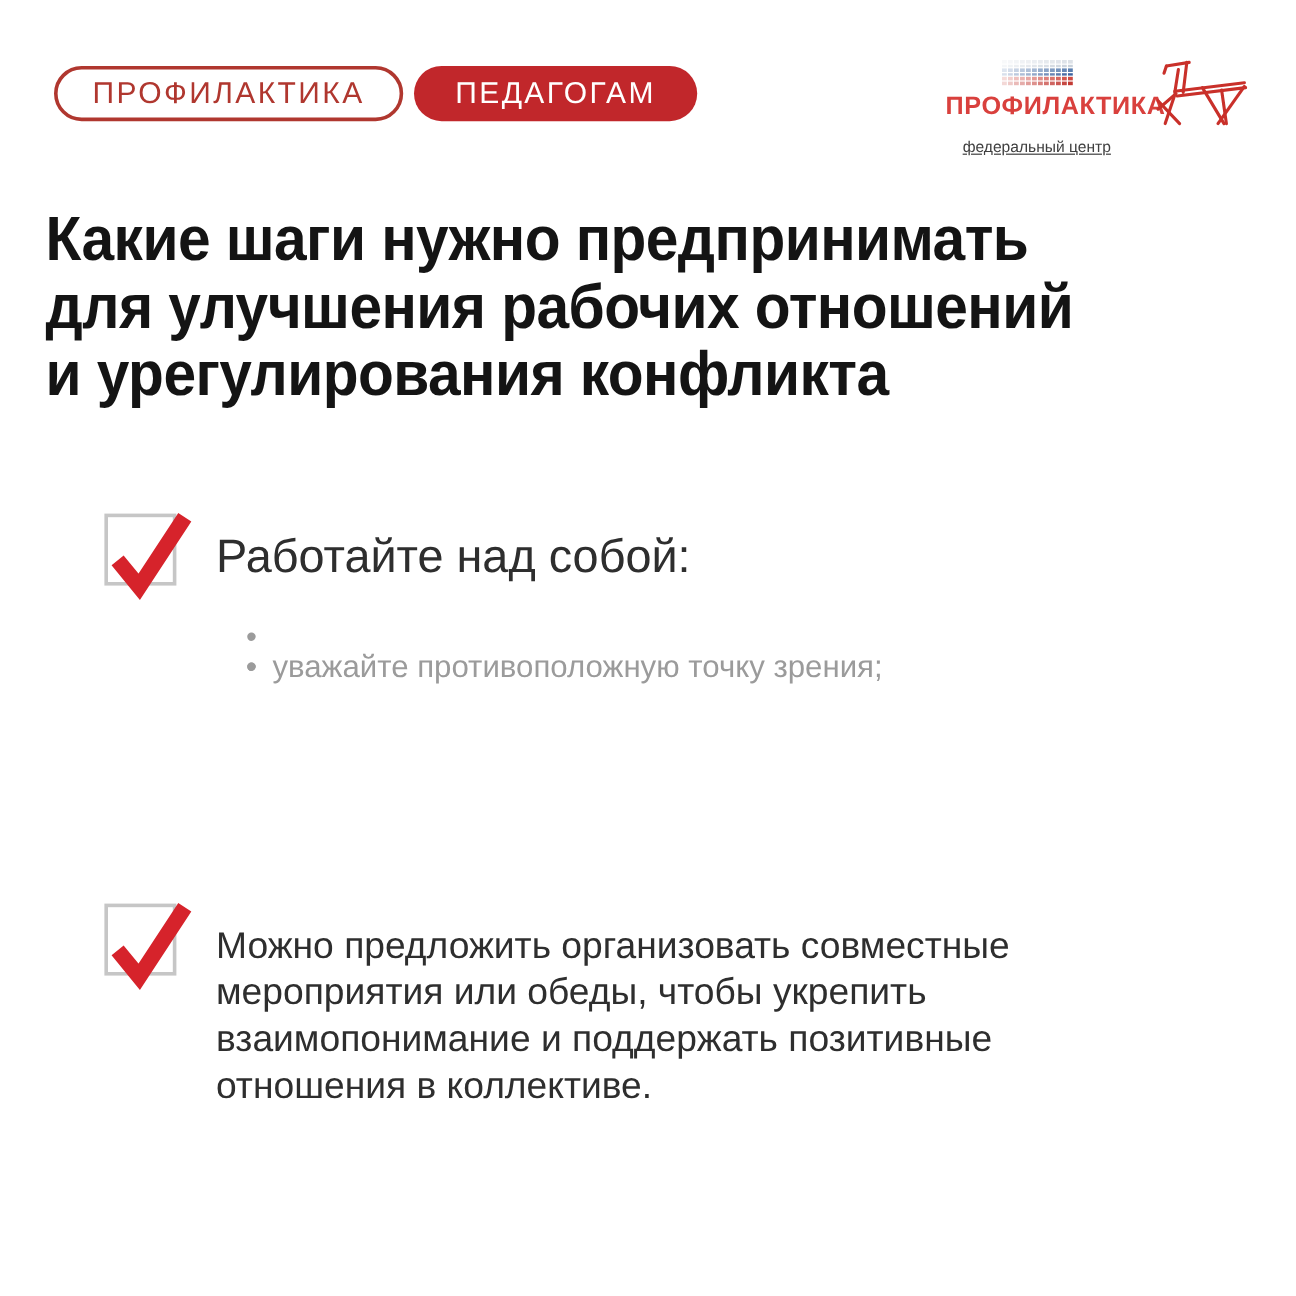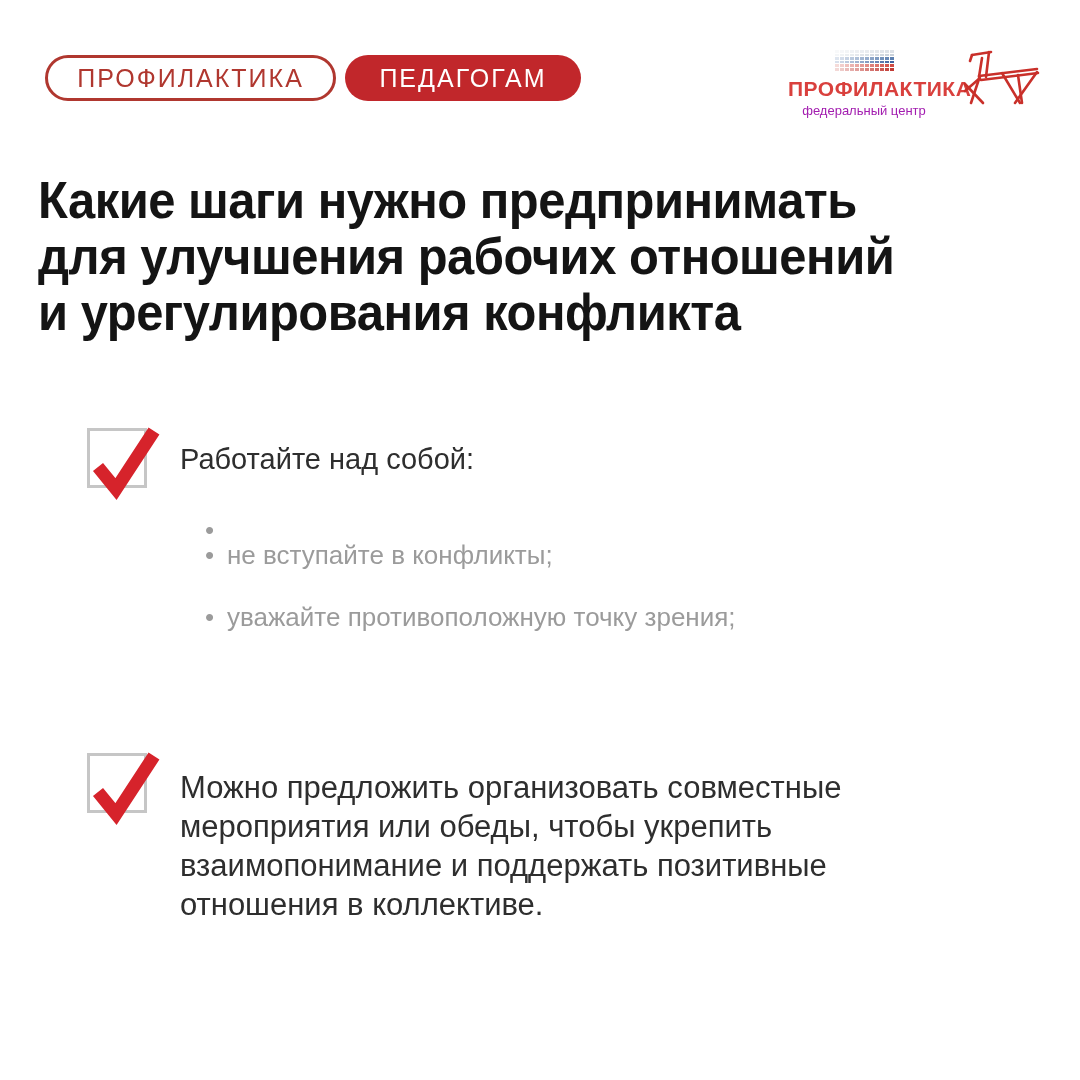--- a/index.html
+++ b/index.html
@@ -21,41 +21,41 @@
     left:345px;width:236px;color:#ffffff;background:#c1272b;border:none;
   }
   
   .logo{position:absolute;left:788px;top:50px;width:152px;text-align:center;}
   .logo-grid{
     display:grid;grid-template-columns:repeat(12,4px);grid-auto-rows:2.6px;
     gap:1px;width:59px;margin:0 auto;
   }
   .logo-grid span{display:block;width:4px;height:2.6px;}
   .logo-title{font-size:21px;font-weight:bold;color:#d9403d;letter-spacing:.5px;margin-top:6px;}
-  .logo-sub{font-size:13px;color:#a21caf;margin-top:2px;}
+  .logo-sub{font-size:13px;color:#404040;margin-top:14px;text-decoration:underline;}
   
   .horse{position:absolute;left:958px;top:46px;}
   .horse line{stroke:#c9302a;stroke-width:2.6;stroke-linecap:round;}
   
   h1{
     position:absolute;left:38px;top:172px;margin:0;width:1020px;
     font-size:52px;line-height:56px;font-weight:bold;color:#141414;
     letter-spacing:-.5px;white-space:pre-line;
     transform:scaleX(.94);transform-origin:left top;
   }
   
   .checkbox{
     position:absolute;width:60px;height:60px;box-sizing:border-box;
     border:3px solid #c6c6c6;background:#ffffff;
   }
   .checkbox svg{position:absolute;left:-4px;top:-16px;overflow:visible;}
   .checkbox polyline{fill:none;stroke:#d6232b;stroke-width:13;stroke-linejoin:miter;}
   .cb1{left:87px;top:428px;}
   .cb2{left:87px;top:753px;}
-  .item-label{position:absolute;left:180px;top:443px;font-size:29px;color:#2e2e2e;}
+  .item-label{position:absolute;left:180px;top:443px;font-size:39px;color:#2e2e2e;}
   .bullets{
     position:absolute;left:205px;top:512px;margin:0;padding:0;list-style:none;
     font-size:26px;line-height:37px;color:#9b9b9b;
   }
   .bullets li{margin-bottom:25px;position:relative;padding-left:22px;white-space:pre-line;}
   .bullets li .dot{position:absolute;left:0;top:0;}
   .item2-text{
     position:absolute;left:180px;top:768px;width:780px;
     font-size:31px;line-height:39px;color:#2e2e2e;white-space:pre-line;
   }
@@ -169,21 +169,21 @@
 и урегулирования конфликта</h1>
 
 <div class="checkbox cb1">
   <svg width="74" height="82" viewBox="0 0 74 82">
     <polyline points="12,52 30,74 68,16"></polyline>
   </svg>
 </div>
 <div class="item-label">Работайте над собой:</div>
 <ul class="bullets">
   <li><span class="dot">•</span></li>
-  <li><span class="dot">•</span><span>не вступайте в конфликты;</span></li>
+  <li><span class="dot">•</span></li>
   <li><span class="dot">•</span><span>уважайте противоположную точку зрения;</span></li>
 </ul>
 
 <div class="checkbox cb2">
   <svg width="74" height="82" viewBox="0 0 74 82">
     <polyline points="12,52 30,74 68,16"></polyline>
   </svg>
 </div>
 <div class="item2-text">Можно предложить организовать совместные
 мероприятия или обеды, чтобы укрепить

